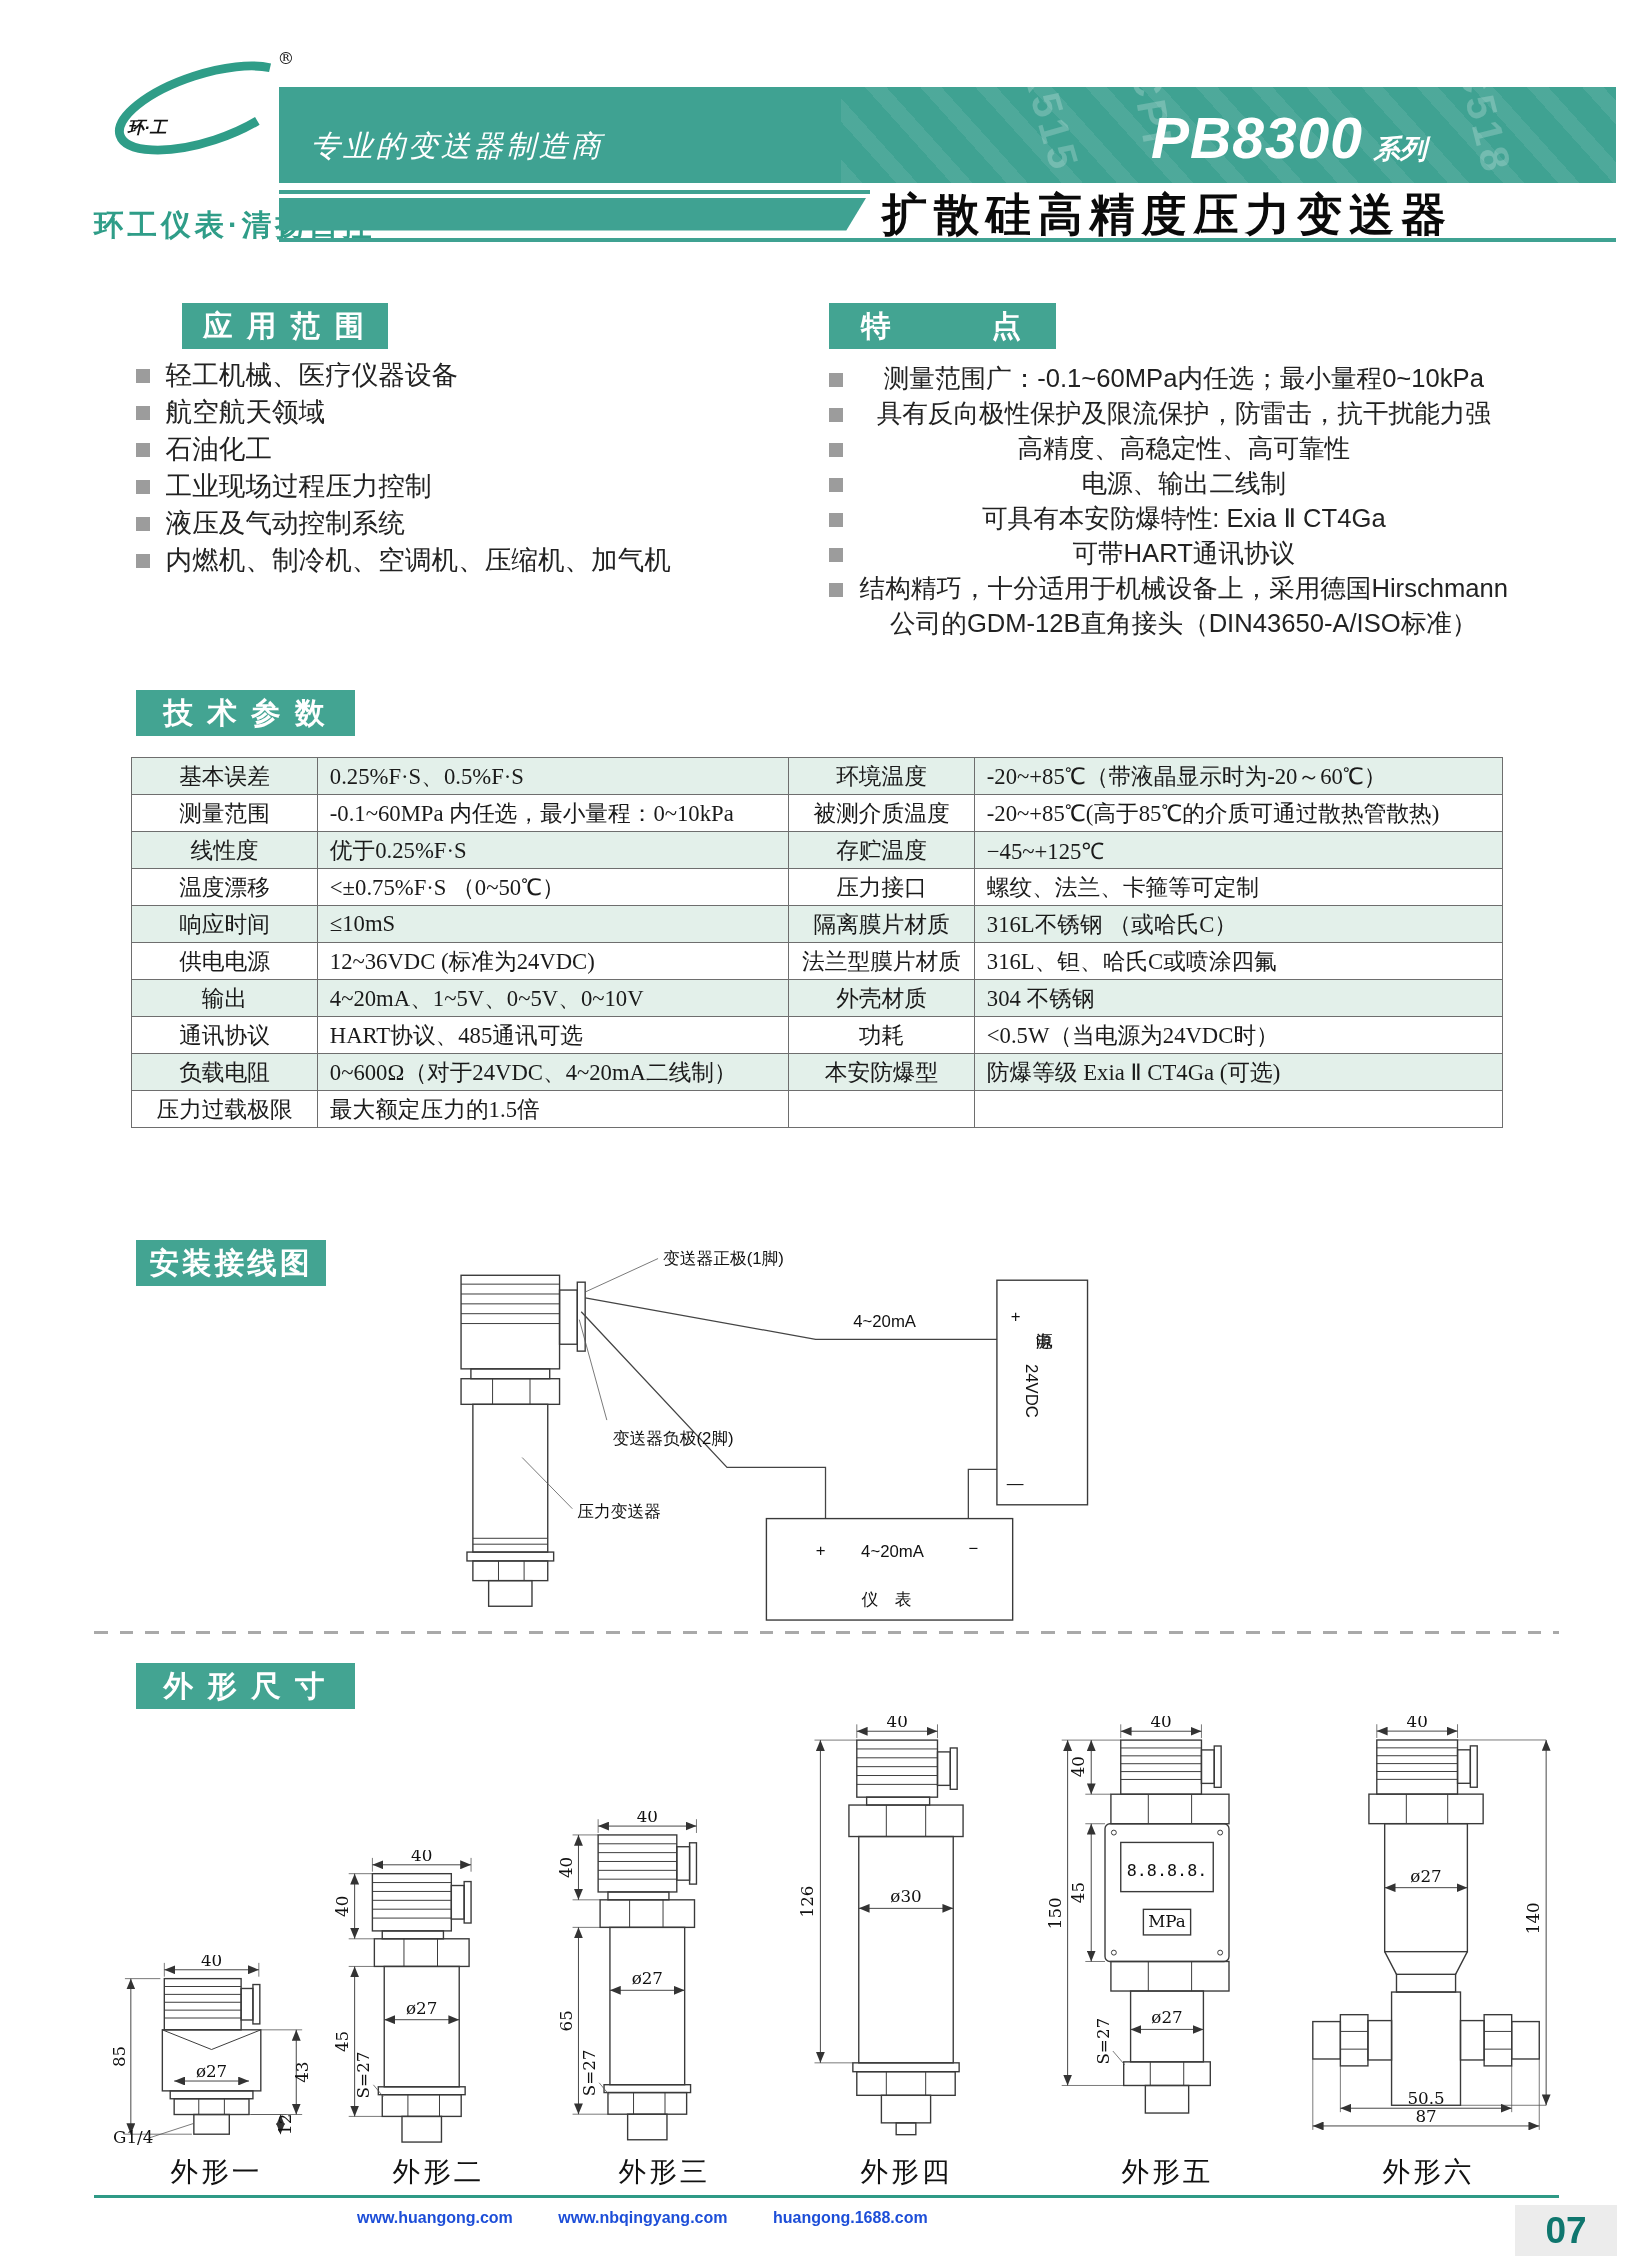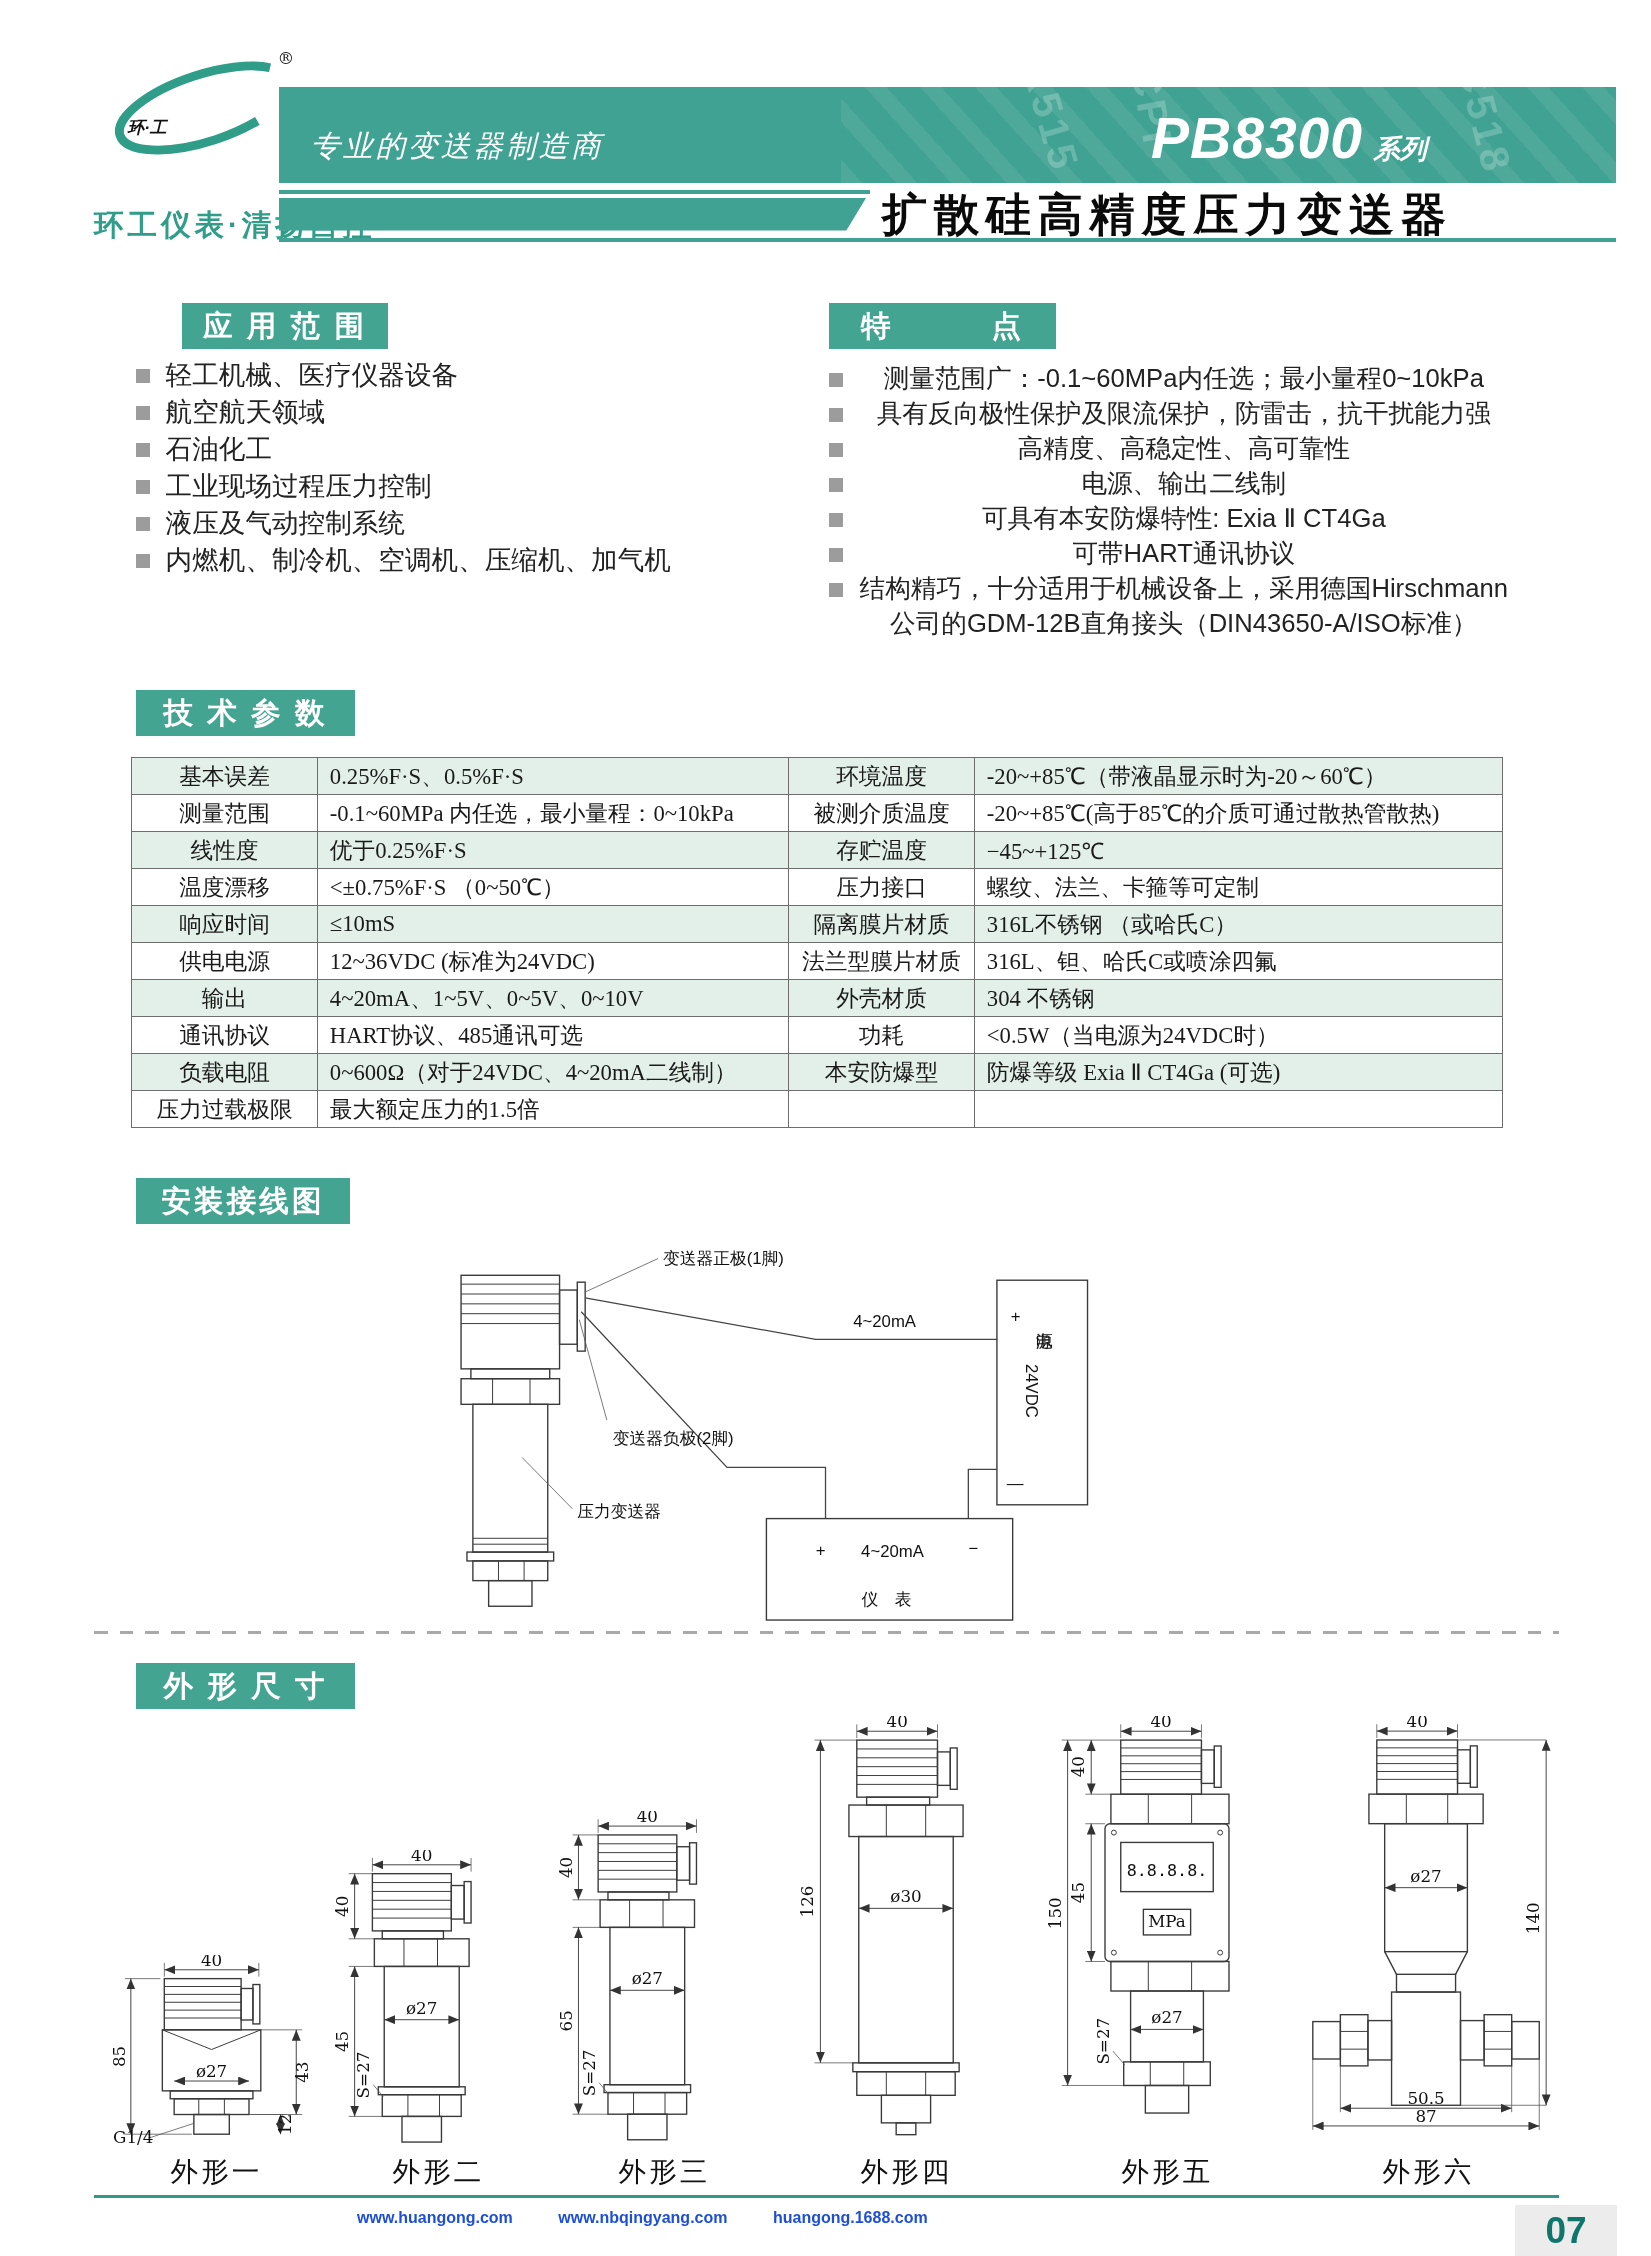--- a/index.html
+++ b/index.html
@@ -172,21 +172,21 @@
         </tr>
       <tr>
           <td class="lbl">压力过载极限</td>
           <td class="val">最大额定压力的1.5倍</td>
           <td class="lbl"></td>
           <td class="val"></td>
         </tr>
     </tbody>
   </table>
 
-  <div class="abs sec-h" style="left:136px;top:1178px;width:214px;height:46px;">安装接线图</div>
+  <div class="abs sec-h" style="left:136px;top:1240px;width:190px;height:46px;">安装接线图</div>
   <svg class="abs" style="left:136px;top:1221px;font-family:'Liberation Sans',sans-serif;" width="1381" height="409" viewBox="0 0 1402 415">
     <g>
       <rect class="dv" x="330" y="55" width="100" height="95"></rect>
       <path class="rb" d="M330 64H430 M330 74H430 M330 84H430 M330 94H430 M330 104H430"></path>
       <rect class="dv" x="430" y="70" width="18" height="55"></rect>
       <rect class="dv" x="448" y="62" width="8" height="70"></rect>
       <rect class="dv" x="340" y="150" width="80" height="10"></rect>
       <rect class="dv" x="330" y="160" width="100" height="26"></rect>
       <path class="rb" d="M362 160V186 M400 160V186"></path>
       <rect class="dv" x="342" y="186" width="76" height="150"></rect>

